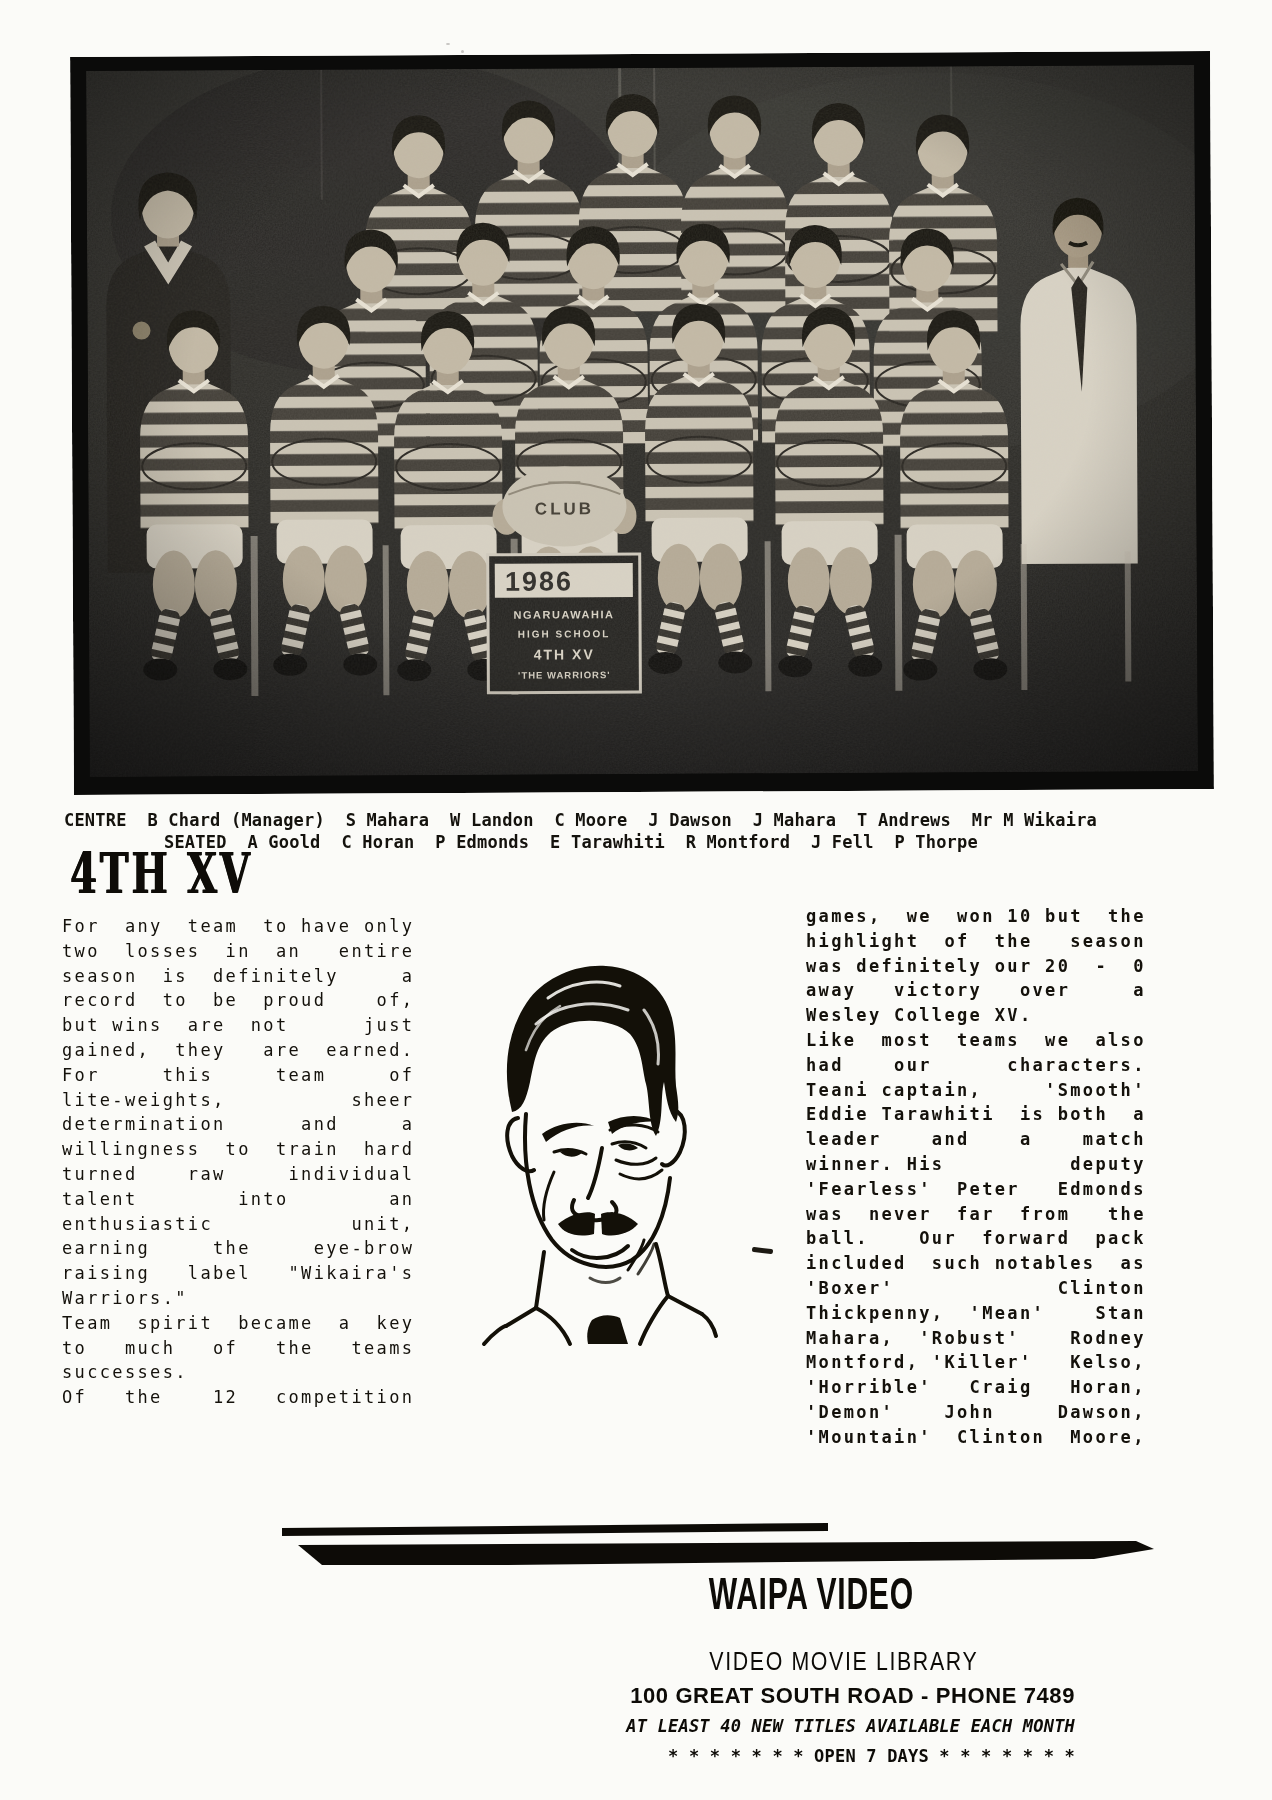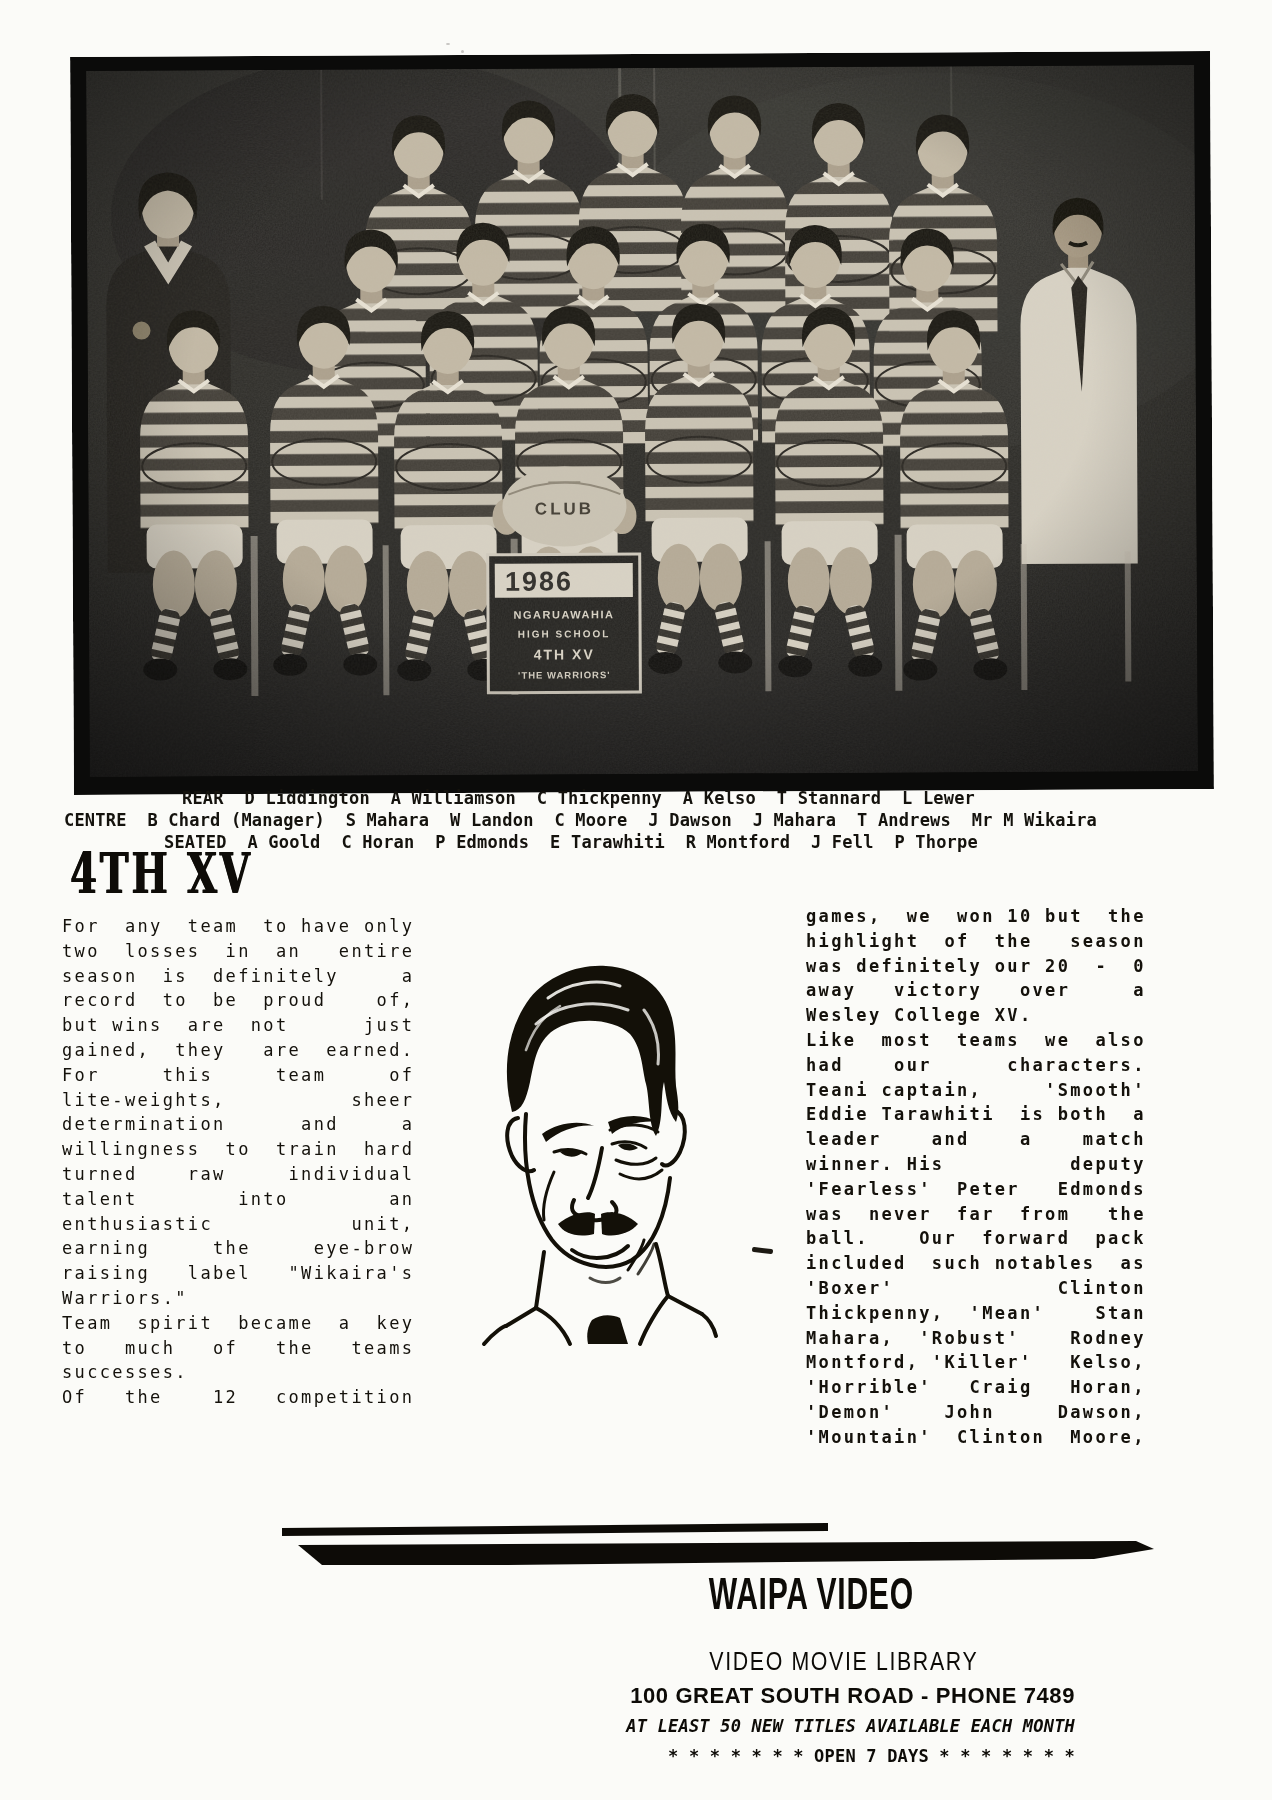--- a/index.html
+++ b/index.html
@@ -219,21 +219,20 @@
           <text x="76" y="105" text-anchor="middle" font-family="Liberation Sans, sans-serif" font-weight="bold" font-size="14" letter-spacing="2" fill="#d8d2c4">4TH XV</text>
           <text x="76" y="124" text-anchor="middle" font-family="Liberation Sans, sans-serif" font-weight="bold" font-size="9.5" letter-spacing="1" fill="#d8d2c4">'THE WARRIORS'</text>
         </g>
 
         <rect x="16" y="14" width="1108" height="706" filter="url(#grain)" opacity="0.20"></rect>
         <rect x="16" y="14" width="1108" height="706" fill="url(#vig)"></rect>
       </g>
     </svg>
   </div>
 
-  <div class="cap cap1">REAR  D Liddington  A Williamson  C Thickpenny  A Kelso  T Stannard  L Lewer</div>
   <div class="cap cap2">CENTRE  B Chard (Manager)  S Mahara  W Landon  C Moore  J Dawson  J Mahara  T Andrews  Mr M Wikaira</div>
   <div class="cap cap3">SEATED  A Goold  C Horan  P Edmonds  E Tarawhiti  R Montford  J Fell  P Thorpe</div>
 
   <h1 class="headline">4TH XV</h1>
   <div class="col col-left">For  any  team  to have only
 two  losses  in  an   entire
 season  is  definitely     a
 record  to  be  proud    of,
 but wins  are  not      just
 gained,  they   are  earned.
@@ -334,17 +333,17 @@
   <div class="stray-dash"></div>
 
   <div class="ad">
     <svg class="ad-bars" width="900" height="50" viewBox="0 0 900 50">
       <polygon points="14,8 560,3 560,11 14,16" fill="#0d0b07"></polygon>
       <polygon points="30,25 868,21 886,29 826,39 230,45 54,45" fill="#0d0b07"></polygon>
     </svg>
     <div class="ad-title">WAIPA VIDEO</div>
     <div class="ad-line1">VIDEO MOVIE LIBRARY</div>
     <div class="ad-line2">100 GREAT SOUTH ROAD - PHONE 7489</div>
-    <div class="ad-line3">AT LEAST 50 NEW TITLES AVAILABLE EACH MONTH</div>
+    <div class="ad-line3">AT LEAST 40 NEW TITLES AVAILABLE EACH MONTH</div>
     <div class="ad-line4">* * * * * * * OPEN 7 DAYS * * * * * * *</div>
   </div>
 
 </div>
 
 </body></html>

